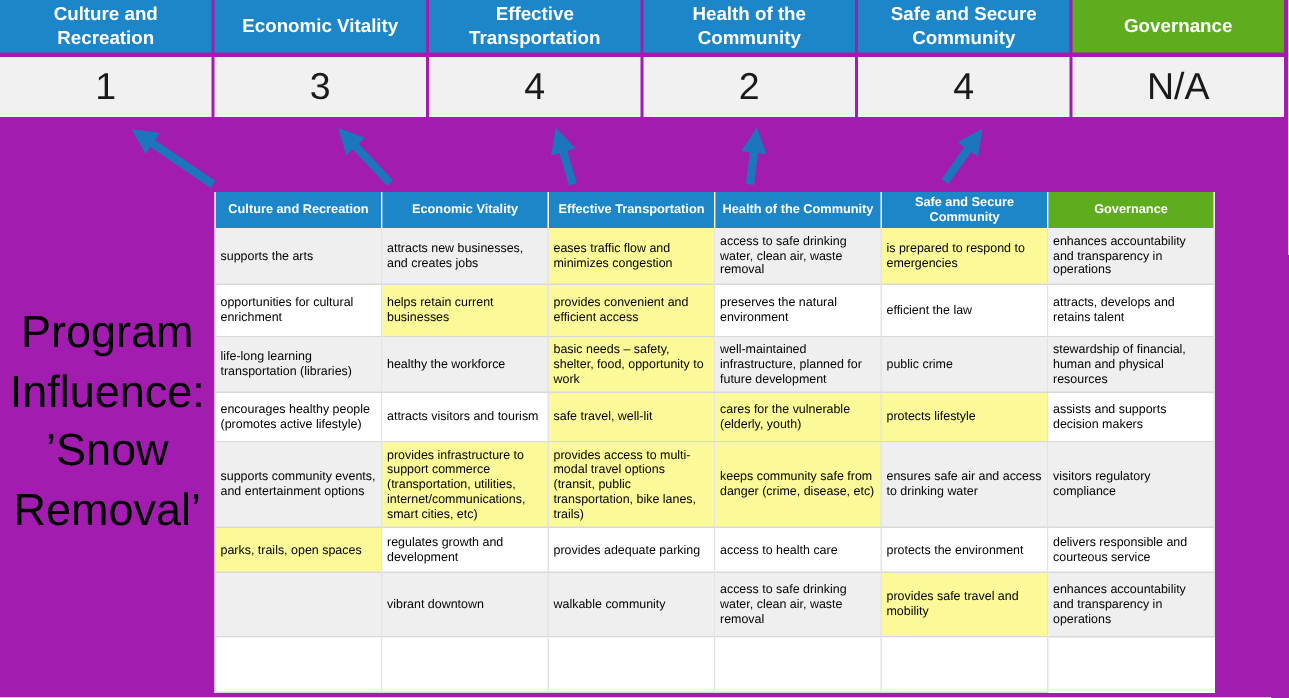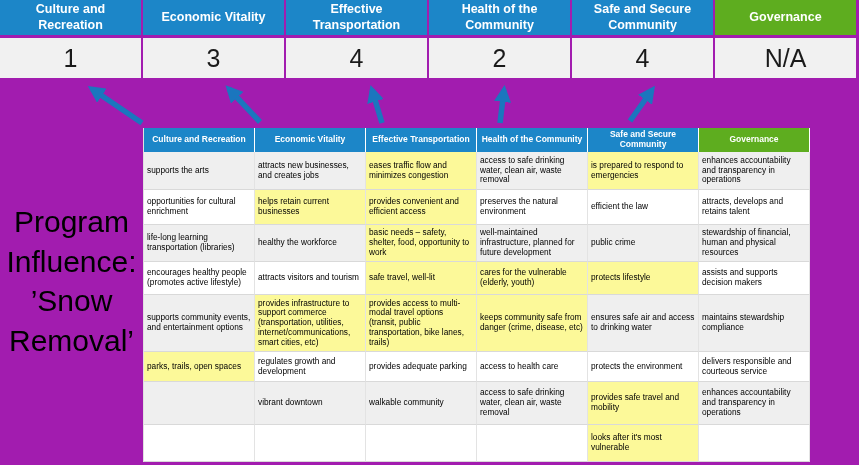--- a/index.html
+++ b/index.html
@@ -119,34 +119,33 @@
       <div class="m-cell plain">attracts visitors and tourism</div>
       <div class="m-cell plain hl">safe travel, well-lit</div>
       <div class="m-cell plain hl">cares for the vulnerable (elderly, youth)</div>
       <div class="m-cell plain hl">protects lifestyle</div>
       <div class="m-cell plain">assists and supports decision makers</div>
       <div class="m-cell band">supports community events, and entertainment options</div>
       <div class="m-cell band hl">provides infrastructure to support commerce (transportation, utilities, internet/communications, smart cities, etc)</div>
       <div class="m-cell band hl">provides access to multi-modal travel options (transit, public transportation, bike lanes, trails)</div>
       <div class="m-cell band hl">keeps community safe from danger (crime, disease, etc)</div>
       <div class="m-cell band">ensures safe air and access to drinking water</div>
-      <div class="m-cell band">maintains stewardship compliance</div>
+      <div class="m-cell band">visitors regulatory compliance</div>
       <div class="m-cell plain hl">parks, trails, open spaces</div>
       <div class="m-cell plain">regulates growth and development</div>
       <div class="m-cell plain">provides adequate parking</div>
       <div class="m-cell plain">access to health care</div>
       <div class="m-cell plain">protects the environment</div>
       <div class="m-cell plain">delivers responsible and courteous service</div>
       <div class="m-cell band"></div>
       <div class="m-cell band">vibrant downtown</div>
       <div class="m-cell band">walkable community</div>
       <div class="m-cell band">access to safe drinking water, clean air, waste removal</div>
       <div class="m-cell band hl">provides safe travel and mobility</div>
       <div class="m-cell band">enhances accountability and transparency in operations</div>
       <div class="m-cell plain"></div>
       <div class="m-cell plain"></div>
       <div class="m-cell plain"></div>
       <div class="m-cell plain"></div>
-      <div class="m-cell plain hl">looks after it's most vulnerable</div>
       <div class="m-cell plain"></div>
     </div>
 
 </div>
 
 </body></html>

